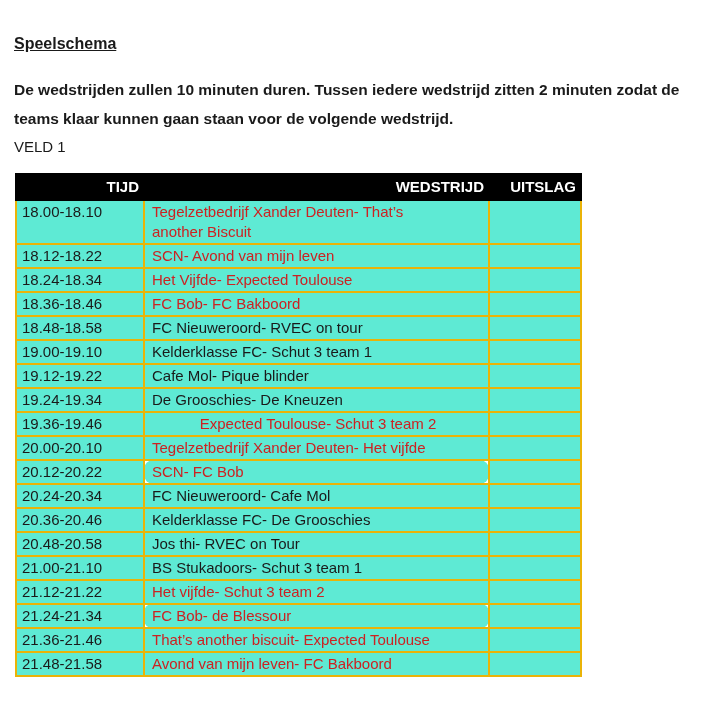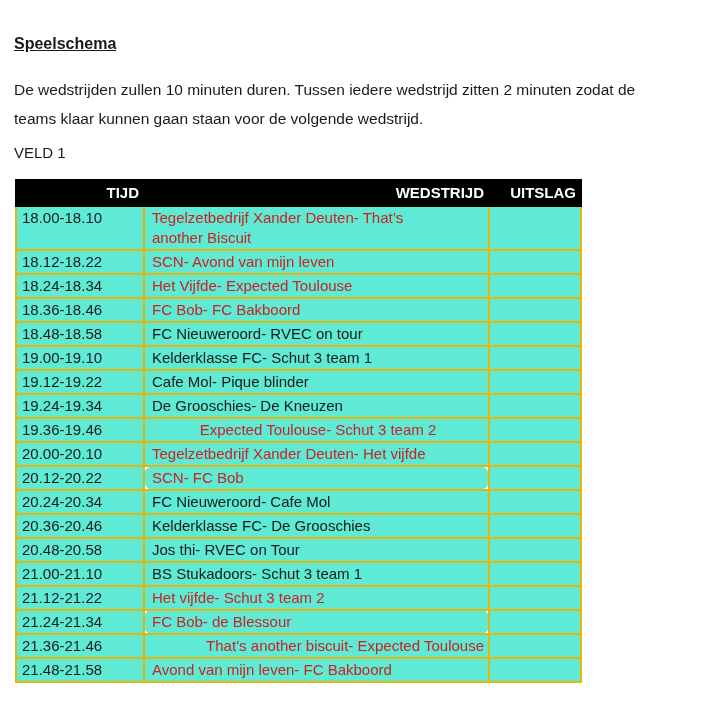--- a/index.html
+++ b/index.html
@@ -20,21 +20,22 @@
   .title {
     font-size: 16px;
     font-weight: bold;
     text-decoration: underline;
     margin: 0 0 22px 0;
     line-height: 19px;
   }
   .intro {
     font-size: 15.5px;
     line-height: 29px;
-    margin: 0 0 10px 0;
+    margin: 0 0 4px 0;
+    font-weight: bold;
   }
   .veld {
     font-size: 15px;
     line-height: 19px;
     margin: 0 0 17px 0;
   }
   table.schedule {
     border-collapse: collapse;
     table-layout: fixed;
     width: 565px;
@@ -174,21 +175,21 @@
           <td class="wed" style="color: rgb(204, 34, 34);">Het vijfde- Schut 3 team 2</td>
           <td></td>
         </tr>
         <tr>
           <td>21.24-21.34</td>
           <td class="wed" style="color: rgb(204, 34, 34); border-radius: 8px;">FC Bob- de Blessour</td>
           <td></td>
         </tr>
         <tr>
           <td>21.36-21.46</td>
-          <td class="wed" style="color: rgb(204, 34, 34); text-align: right;">That’s another biscuit- Expected Toulouse</td>
+          <td class="wed" style="color: rgb(204, 34, 34);">That’s another biscuit- Expected Toulouse</td>
           <td></td>
         </tr>
         <tr>
           <td>21.48-21.58</td>
           <td class="wed" style="color: rgb(204, 34, 34);">Avond van mijn leven- FC Bakboord</td>
           <td></td>
         </tr>
       </tbody>
   </table>
 

